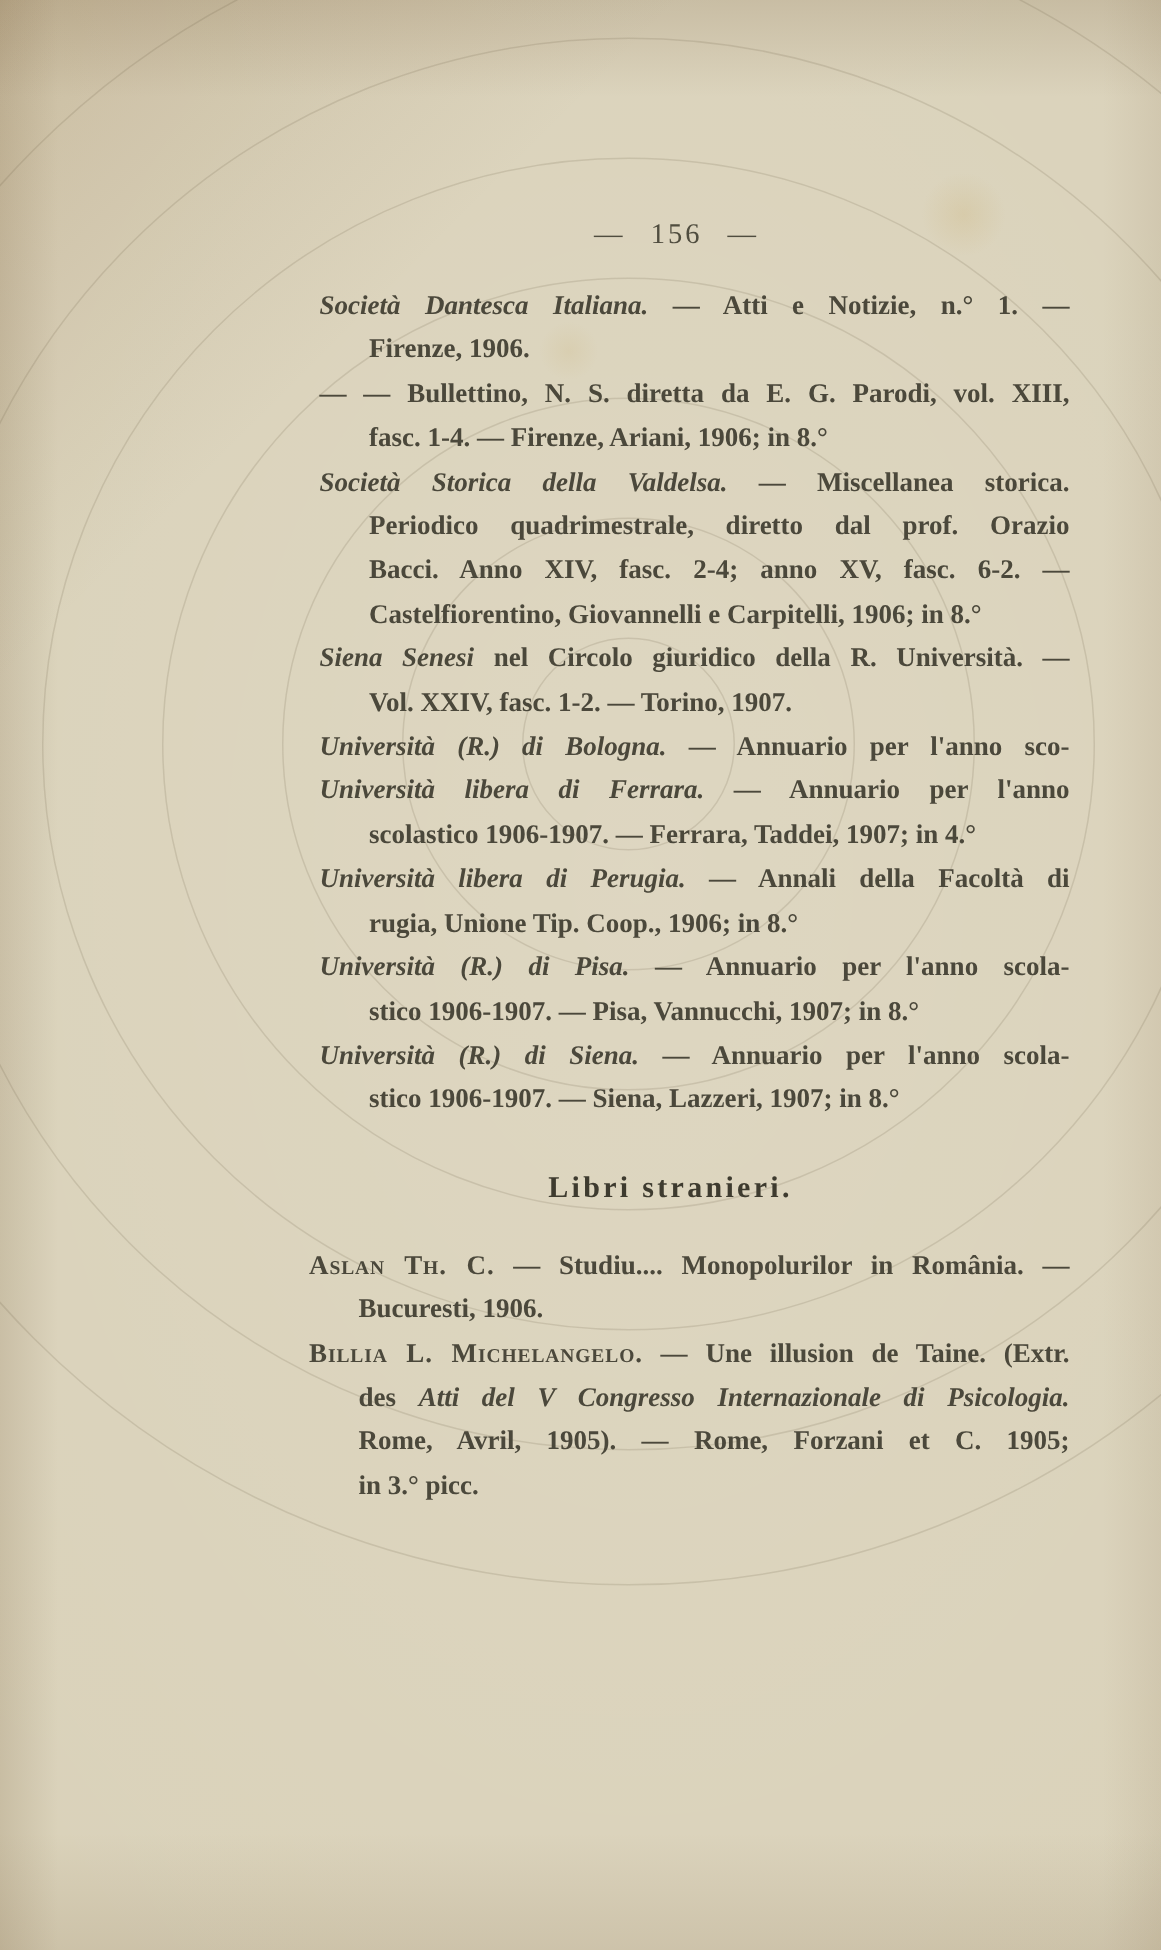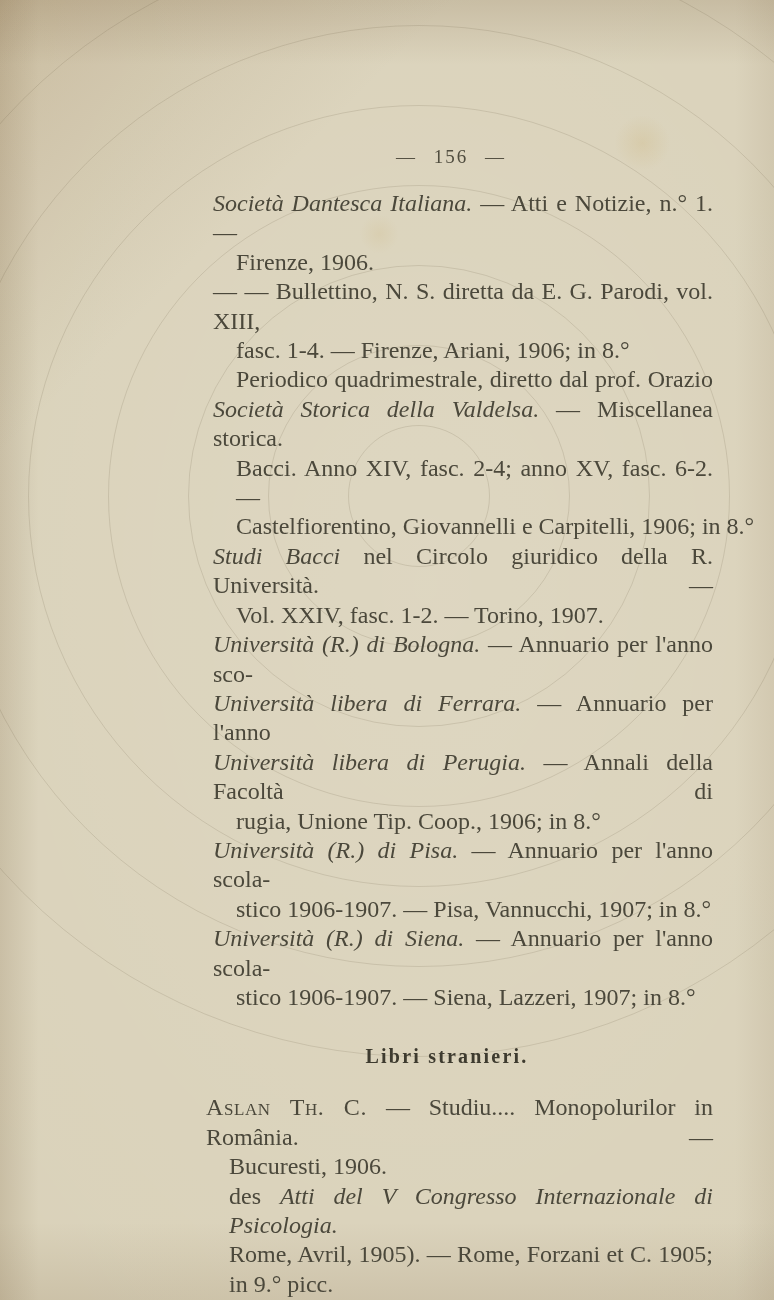--- a/index.html
+++ b/index.html
@@ -35,28 +35,28 @@
   }
   .pagenum {
     text-align: center;
     transform: translateX(-12px);
     font-size: 19px;
     letter-spacing: 2px;
     word-spacing: 10px;
     margin-bottom: 21px;
     color: #504d3f;
   }
-  .entries { font-size: 24px; line-height: 29.4px; }
+  .entries { font-size: 18px; line-height: 29.4px; font-weight: bold; }
   .line { white-space: nowrap; }
   .line.just {
     white-space: normal;
     text-align: justify;
     text-align-last: justify;
   }
-  .line.cont { margin-left: 23px; }
+  .line.cont { margin-left: 33px; }
   .seg-i { font-style: italic; }
   .seg-sc { font-variant: small-caps; letter-spacing: 0.6px; }
   .section-header {
     font-size: 20px;
     font-weight: 700;
     letter-spacing: 2.2px;
     text-align: center;
     transform: translateX(-16px);
     color: #3e3b2f;
     margin: 33px 0 25px 0;
@@ -82,34 +82,35 @@
     <div id="sec-it" class="entries">
         <div class="entry">
           <div class="line first just"><span class="seg-i">Società Dantesca Italiana.</span><span class="seg-n"> — Atti e Notizie, n.° 1. —</span></div>
           <div class="line cont"><span class="seg-n">Firenze, 1906.</span></div>
         </div>
         <div class="entry">
           <div class="line first just"><span class="seg-n">— — Bullettino, N. S. diretta da E. G. Parodi, vol. XIII,</span></div>
           <div class="line cont"><span class="seg-n">fasc. 1-4. — Firenze, Ariani, 1906; in 8.°</span></div>
         </div>
         <div class="entry">
+          <div class="line first just"><span class="seg-i">Società Storica della Valdelsa.</span><span class="seg-n"> — Miscellanea storica.</span></div>
           <div class="line cont just"><span class="seg-n">Periodico quadrimestrale, diretto dal prof. Orazio</span></div>
-          <div class="line first just"><span class="seg-i">Società Storica della Valdelsa.</span><span class="seg-n"> — Miscellanea storica.</span></div>
           <div class="line cont just"><span class="seg-n">Bacci. Anno XIV, fasc. 2-4; anno XV, fasc. 6-2. —</span></div>
           <div class="line cont"><span class="seg-n">Castelfiorentino, Giovannelli e Carpitelli, 1906; in 8.°</span></div>
         </div>
         <div class="entry">
-          <div class="line first just"><span class="seg-i">Studi Bacci</span><span class="seg-n"> nel Circolo giuridico della R. Università. —</span></div>
+          <div class="line first just"><span class="seg-i">Siena Senesi</span><span class="seg-n"> nel Circolo giuridico della R. Università. —</span></div>
           <div class="line cont"><span class="seg-n">Vol. XXIV, fasc. 1-2. — Torino, 1907.</span></div>
         </div>
         <div class="entry">
           <div class="line first just"><span class="seg-i">Università (R.) di Bologna.</span><span class="seg-n"> — Annuario per l'anno sco-</span></div>
         </div>
         <div class="entry">
           <div class="line first just"><span class="seg-i">Università libera di Ferrara.</span><span class="seg-n"> — Annuario per l'anno</span></div>
+          <div class="line cont"><span class="seg-n">scolastico 1906-1907. — Ferrara, Taddei, 1907; in 4.°</span></div>
         </div>
         <div class="entry">
           <div class="line first just"><span class="seg-i">Università libera di Perugia.</span><span class="seg-n"> — Annali della Facoltà di</span></div>
           <div class="line cont"><span class="seg-n">rugia, Unione Tip. Coop., 1906; in 8.°</span></div>
         </div>
         <div class="entry">
           <div class="line first just"><span class="seg-i">Università (R.) di Pisa.</span><span class="seg-n"> — Annuario per l'anno scola-</span></div>
           <div class="line cont"><span class="seg-n">stico 1906-1907. — Pisa, Vannucchi, 1907; in 8.°</span></div>
         </div>
         <div class="entry">
@@ -119,19 +120,20 @@
       </div>
 
     <div class="section-header">Libri stranieri.</div>
 
     <div id="sec-fr" class="entries">
         <div class="entry">
           <div class="line first just"><span class="seg-sc">Aslan Th. C.</span><span class="seg-n"> — Studiu.... Monopolurilor in România. —</span></div>
           <div class="line cont"><span class="seg-n">Bucuresti, 1906.</span></div>
         </div>
         <div class="entry">
+          <div class="line first just"><span class="seg-sc">Billia L. Michelangelo.</span><span class="seg-n"> — Une illusion de Taine. (Extr.</span></div>
           <div class="line cont just"><span class="seg-n">des </span><span class="seg-i">Atti del V Congresso Internazionale di Psicologia.</span></div>
           <div class="line cont just"><span class="seg-n">Rome, Avril, 1905). — Rome, Forzani et C. 1905;</span></div>
-          <div class="line cont"><span class="seg-n">in 9.° picc.</span></div>
+          <div class="line cont"><span class="seg-n">in 3.° picc.</span></div>
         </div>
       </div>
   </div>
 </div>
 
 </body></html>

